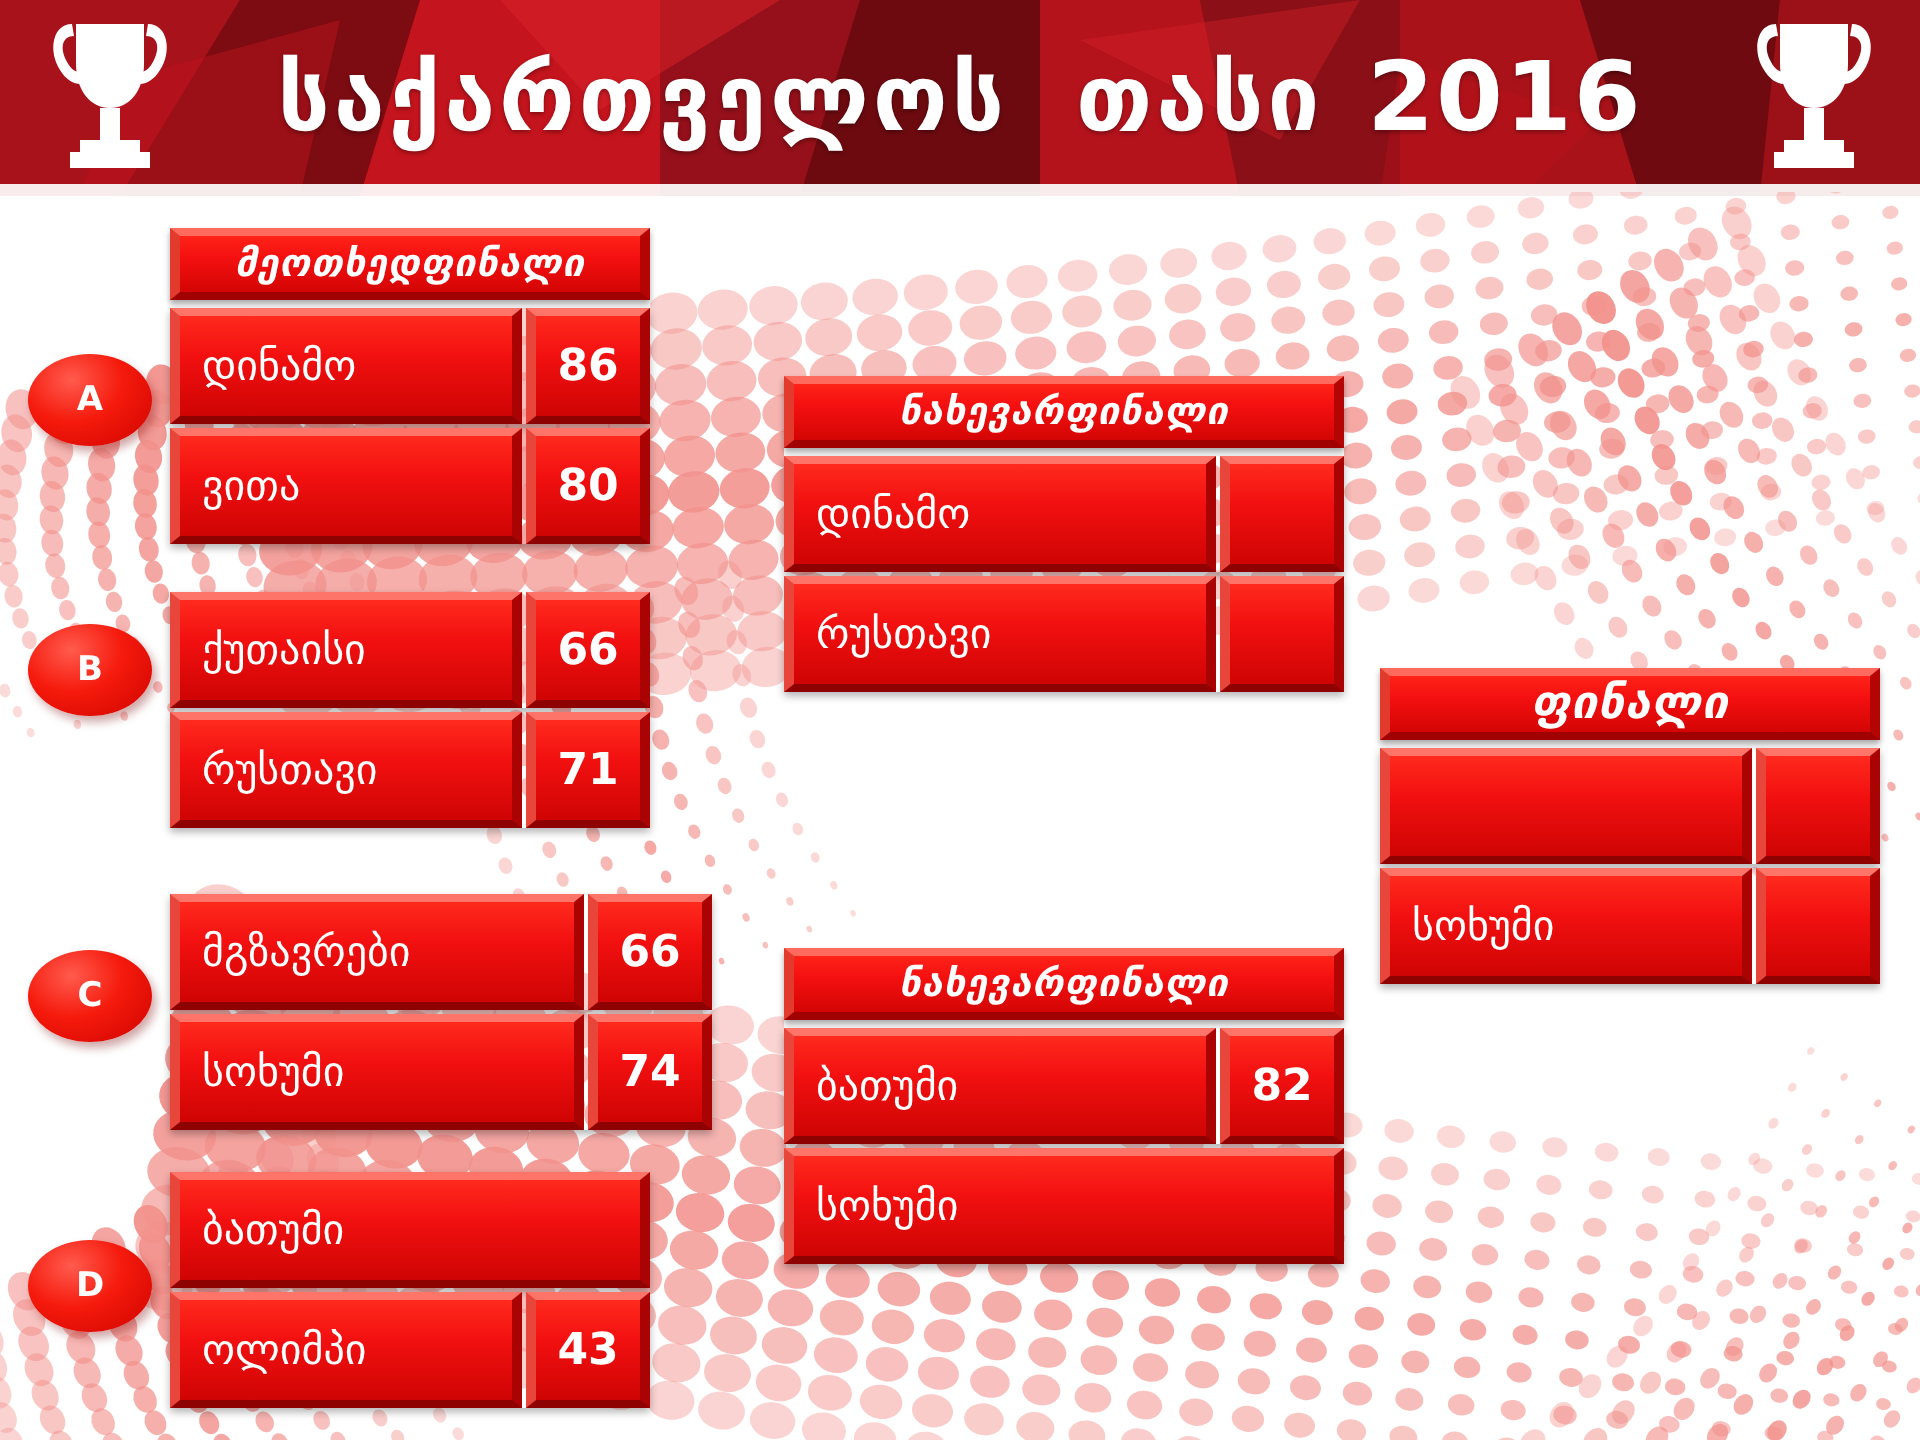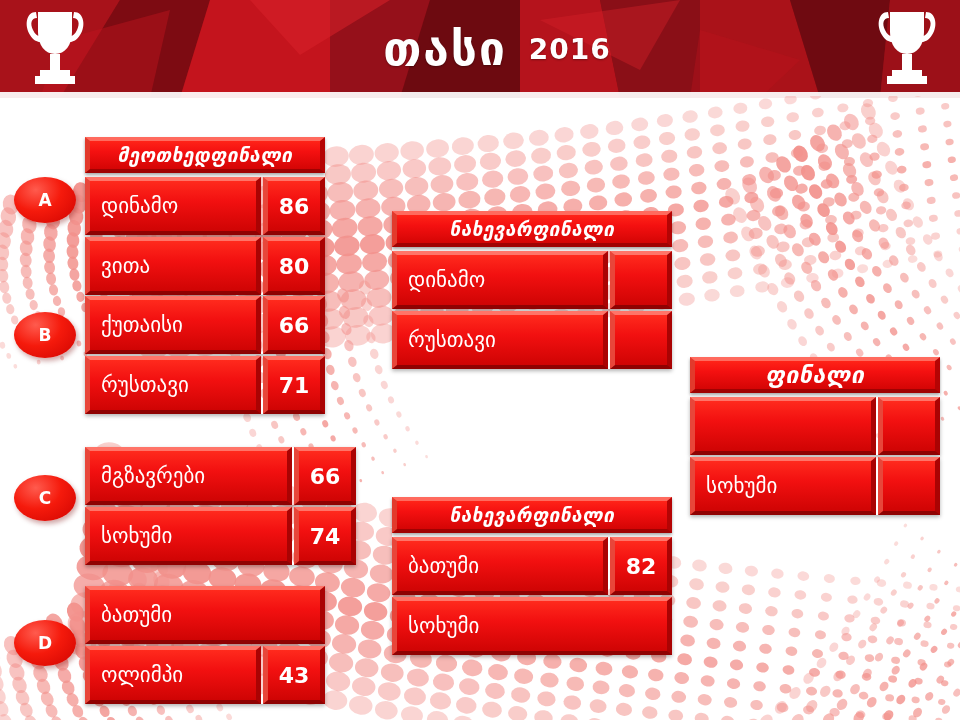--- a/index.html
+++ b/index.html
@@ -15,21 +15,21 @@
     overflow:hidden;
   }
   #banner-title{
     position:absolute;left:0;top:0;width:960px;height:98px;
     display:flex;align-items:center;justify-content:center;
     color:#fff;font-size:46px;font-weight:bold;letter-spacing:2px;
     white-space:nowrap;
     text-shadow:0 1px 2px rgba(0,0,0,.35);
     z-index:5;
   }
-  #banner-title .yr{font-family:"DejaVu Sans",sans-serif;font-size:28px;letter-spacing:1px;}
+  #banner-title .yr{font-family:"DejaVu Sans",sans-serif;font-size:48px;letter-spacing:1px;}
   .trophy{position:absolute;top:6px;z-index:6;}
   #trophy-left{left:24px;}
   #trophy-right{left:876px;}
 
   
   #halftone{position:absolute;left:0;top:96px;width:960px;height:624px;z-index:1;}
 
   
   .box{position:absolute;z-index:4;}
 
@@ -38,21 +38,20 @@
     background:linear-gradient(180deg,#ff2318 0%,#f41010 38%,#d40505 100%);
     border-top:4px solid #ff6a5e;
     border-left:5px solid #e23a2c;
     border-right:5px solid #b50404;
     border-bottom:4px solid #a00202;
     box-sizing:border-box;
     display:flex;align-items:center;justify-content:center;
     color:#fff;font-size:19px;font-style:italic;font-weight:bold;
     letter-spacing:.5px;white-space:nowrap;
     box-shadow:0 2px 3px rgba(0,0,0,.35);
-    margin-top:23px;
   }
   .title-sep{height:4px;background:#fff;}
 
   .row{
     position:relative;display:flex;height:58px;
     box-shadow:0 2px 4px rgba(0,0,0,.3);
   }
   .row + .row{margin-top:2px;}
   .cell{
     background:linear-gradient(180deg,#ff2a1d 0%,#f21010 40%,#cf0404 100%);
@@ -120,20 +119,21 @@
       <path d="M14 6 h34 v20 c0 13 -7 22 -17 22 c-10 0 -17 -9 -17 -22 z"></path>
       <path d="M26 48 h10 v16 h-10 z"></path>
       <path d="M16 64 h30 v6 h-30 z"></path>
       <path d="M11 70 h40 v8 h-40 z"></path>
       <path d="M12 6 C2 6 0 20 6 29 C9 34 13 36 16 36 l0 -6 c-3 0 -5 -2 -7 -6 c-3 -6 -2 -12 4 -12 z"></path>
       <path d="M50 6 C60 6 62 20 56 29 C53 34 49 36 46 36 l0 -6 c3 0 5 -2 7 -6 c3 -6 2 -12 -4 -12 z"></path>
     </g>
   </svg>
 
   <div id="banner-title">
+    <span>საქართველოს</span>
     <span style="display:inline-block;width:34px;"></span>
     <span>თასი</span>
     <span style="display:inline-block;width:22px;"></span>
     <span class="yr">2016</span>
   </div>
 </div>
 
 <svg id="halftone" viewBox="0 0 960 624">
     <g transform="translate(560,110) rotate(-7)">
       <ellipse cx="-420.0" cy="-90.0" rx="15.81" ry="12.65" fill="#f2918c" opacity="0.43"></ellipse>

